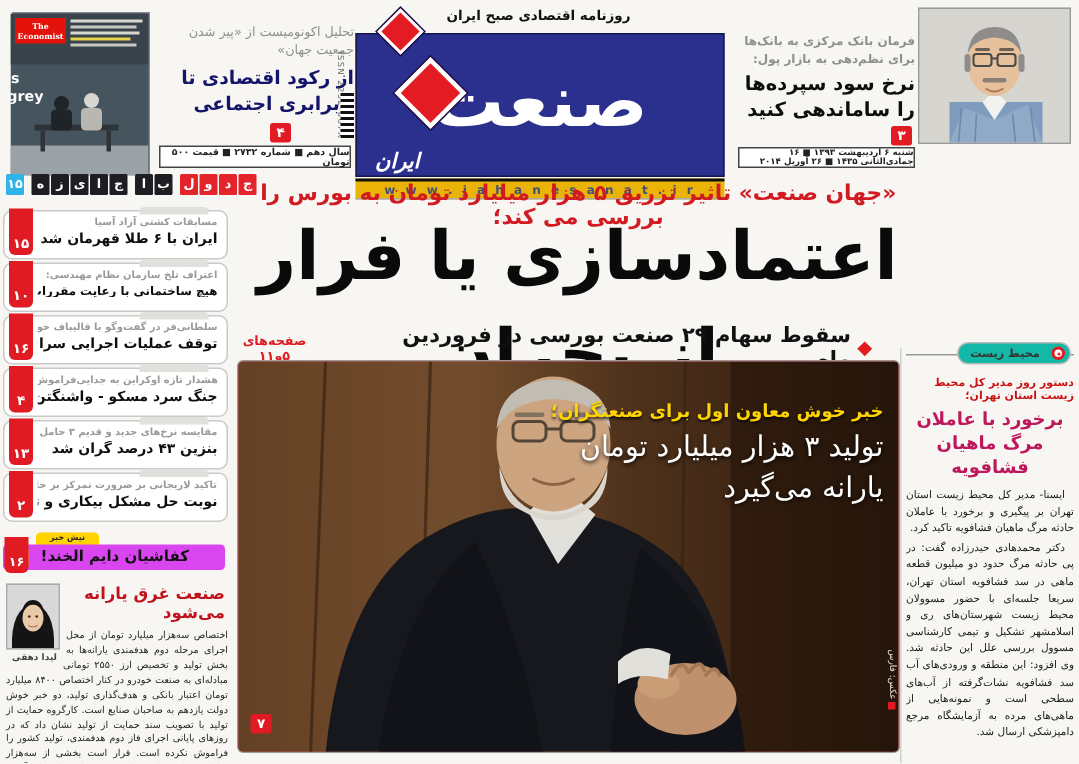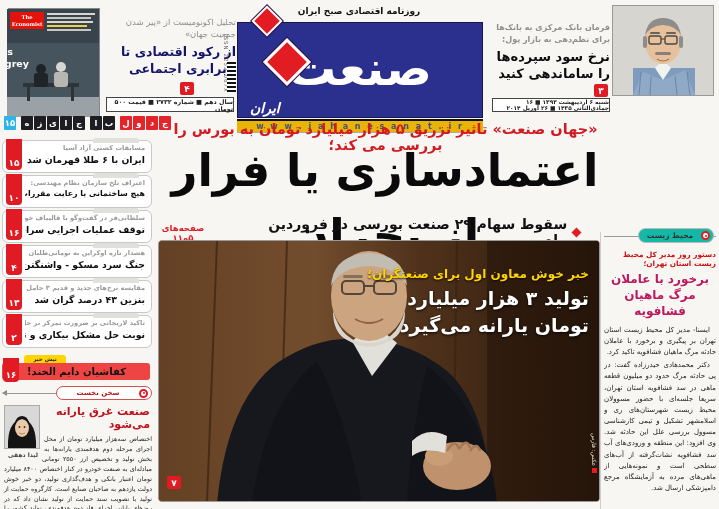--- a/index.html
+++ b/index.html
@@ -63,21 +63,21 @@
   .ribbon { position:absolute; left:3px; top:-2px; bottom:2px; width:16px; background:#e01b23; border-radius:0 0 4px 4px;
             color:#fff; font-weight:bold; font-size:9px; display:flex; align-items:flex-end; justify-content:center; padding-bottom:2px;}
   .card-body { position:absolute; right:6px; left:22px; top:3px; text-align:right; overflow:hidden; }
   .card-kicker { color:#9a9a9a; font-size:6.6px; font-weight:bold; white-space:nowrap; overflow:hidden; }
   .card-head { color:#0e0e0e; font-size:9.3px; font-weight:bold; margin-top:2px; white-space:nowrap; overflow:hidden; }
   .h-small { font-size:7.9px; }
 
   
   .flash-tab { left:24px; top:355px; width:42px; height:9px; background:#ffd400; border-radius:3px 3px 0 0;
                font-size:5.5px; font-weight:bold; color:#222; text-align:center; line-height:9px; }
-  .flash-bar { left:2px; top:363px; width:148px; height:17px; background:#ef4444; border-radius:3px;
+  .flash-bar { left:2px; top:363px; width:148px; height:17px; background:#d946ef; border-radius:3px;
                display:flex; align-items:center; }
   .flash-head { flex:1; text-align:center; font-size:10px; font-weight:bold; color:#111; padding-right:16px;}
   .flash-stripes { width:14px; height:11px; margin-left:3px;
                    background:repeating-linear-gradient(90deg,#1a1a1a 0 2px,#ffd400 2px 4px); }
   .flash-ribbon { position:absolute; left:3px; top:358px; width:16px; height:24px; background:#e01b23; border-radius:0 0 4px 4px;
                   color:#fff; font-weight:bold; font-size:8.5px; display:flex; align-items:flex-end; justify-content:center; padding-bottom:2px;}
 
   
   .editorial { left:2px; top:385px; width:152px; height:124px; overflow:hidden; }
   .ed-tabrow { position:relative; height:16px; }
@@ -99,21 +99,21 @@
   .lead-head { left:154px; top:138px; width:462px; text-align:center; color:#0a0a0a; font-size:45px; font-weight:bold;
                letter-spacing:-1px; line-height:1.45; }
   .lead-subrow { left:250px; top:216px; width:330px; display:flex; justify-content:center; align-items:center; gap:6px; }
   .d-bullet { width:7px; height:7px; }
   .lead-sub { color:#111; font-size:14px; font-weight:bold; }
   .pages-note { left:152px; top:223px; width:62px; color:#e01b23; font-size:8.5px; font-weight:bold; text-align:center; }
 
   
   .mainphoto { left:158px; top:240px; width:442px; height:262px; border:1px solid #9a9a9a; border-radius:4px; overflow:hidden; background:#b91c1c; }
   .ph-kicker { position:absolute; right:10px; top:26px; color:#ffd400; font-size:12px; font-weight:bold; text-shadow:0 1px 2px rgba(0,0,0,.8); }
-  .ph-head { position:absolute; right:10px; top:44px; width:235px; color:#fff; font-size:19px; font-weight:bold;
+  .ph-head { position:absolute; right:10px; top:44px; width:235px; color:#fff; font-size:19px; font-weight:normal;
              text-align:right; line-height:1.4; text-shadow:0 1px 3px rgba(0,0,0,.85); }
   .ph-page { position:absolute; left:8px; bottom:12px; }
   .ph-credit { position:absolute; right:1px; bottom:28px; writing-mode:vertical-rl; font-size:6px; color:#e5e0d8;
                display:flex; align-items:center; gap:2px; }
   .ph-credit::before { content:""; width:5px; height:5px; background:#e01b23; }
 
   
   .vdiv { left:600px; top:232px; width:1px; height:277px; background:#cfcfcf; }
   .env { left:604px; top:228px; width:112px; }
   .env-tabrow { position:relative; height:18px; }
@@ -245,21 +245,21 @@
 <div class="abs card" style="top:210px;">
   <div class="ribbon">۱۶</div>
   <div class="card-body">
       <div class="card-kicker">سلطانی‌فر در گفت‌وگو با قالیباف خواستار شد؛</div>
   <div class="card-head">توقف عملیات اجرایی سرای دلگشا</div>
     </div>
 </div>
 <div class="abs card" style="top:245px;">
   <div class="ribbon">۴</div>
   <div class="card-body">
-      <div class="card-kicker">هشدار تازه اوکراین به تومانی‌طلبان</div>
+      <div class="card-kicker">هشدار تازه اوکراین به جدایی‌فراموش</div>
   <div class="card-head">جنگ سرد مسکو - واشنگتن بالا گرفت</div>
     </div>
 </div>
 <div class="abs card" style="top:280px;">
   <div class="ribbon">۱۳</div>
   <div class="card-body">
       <div class="card-kicker">مقایسه نرخ‌های جدید و قدیم ۳ حامل انرژی</div>
   <div class="card-head">بنزین ۴۳ درصد گران شد</div>
     </div>
 </div>
@@ -272,28 +272,20 @@
 </div>
 
 <div class="abs flash-tab">نیش خبر</div>
 <div class="abs flash-bar">
   <div class="flash-head">کفاشیان دایم الخند!</div>
   <div class="flash-stripes"></div>
 </div>
 <div class="abs flash-ribbon">۱۶</div>
 
 <div class="abs editorial">
-  <div class="ed-tabrow">
-    <span class="ed-arrow"></span>
-    <span class="ed-line"></span>
-    <span class="ed-pill">
-      <span class="ed-icon"></span>
-      <span class="ed-tab-label">سخن نخست</span>
-    </span>
-  </div>
   <div class="ed-content">
     <div class="ed-photo">
       <svg width="34" height="42" viewBox="0 0 34 42">
         <rect width="34" height="42" fill="#d8d8d8"></rect>
         <path d="M3 42 Q2 16 17 12 Q32 16 31 42 Z" fill="#141414"></path>
         <ellipse cx="17" cy="22" rx="7" ry="9" fill="#e9c9a8"></ellipse>
         <path d="M10 19 Q12 13 17 13 Q22 13 24 19 L24 16 Q22 10 17 10 Q12 10 10 16 Z" fill="#141414"></path>
         <circle cx="14.5" cy="21" r="0.9" fill="#3a2a1a"></circle>
         <circle cx="19.5" cy="21" r="0.9" fill="#3a2a1a"></circle>
         <path d="M14 27 Q17 29 20 27" stroke="#a8795a" stroke-width="0.8" fill="none"></path>

